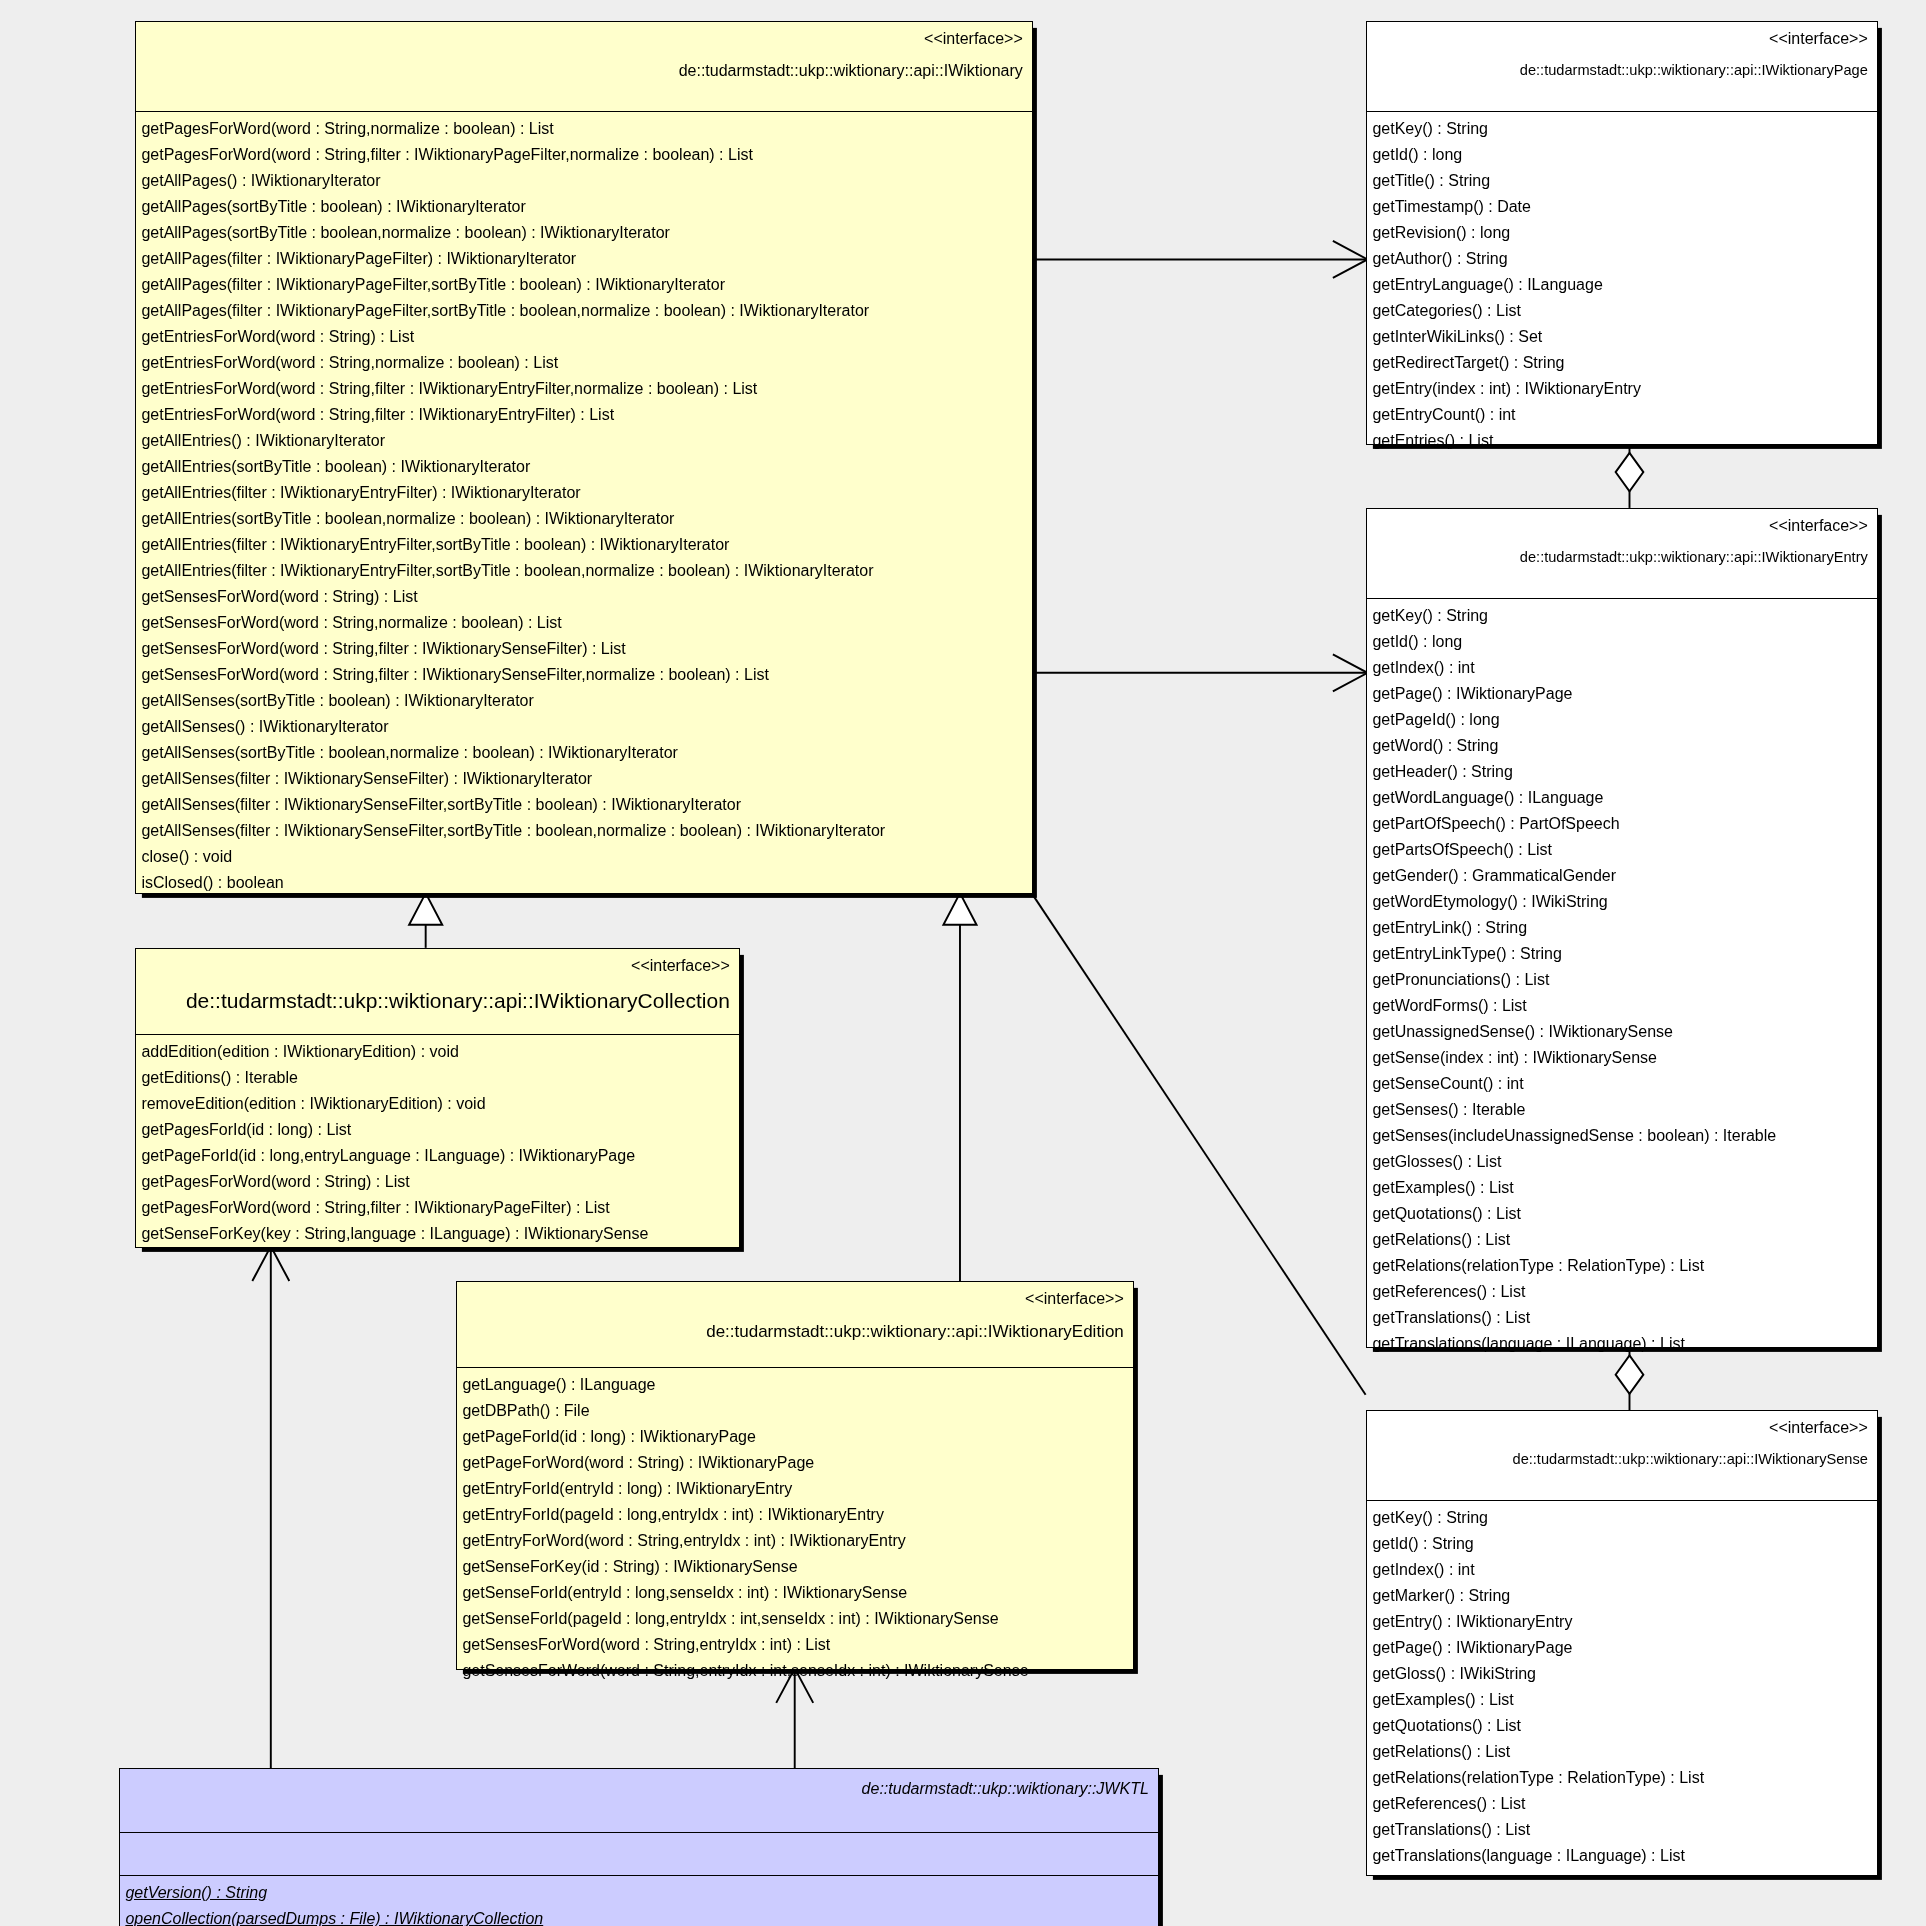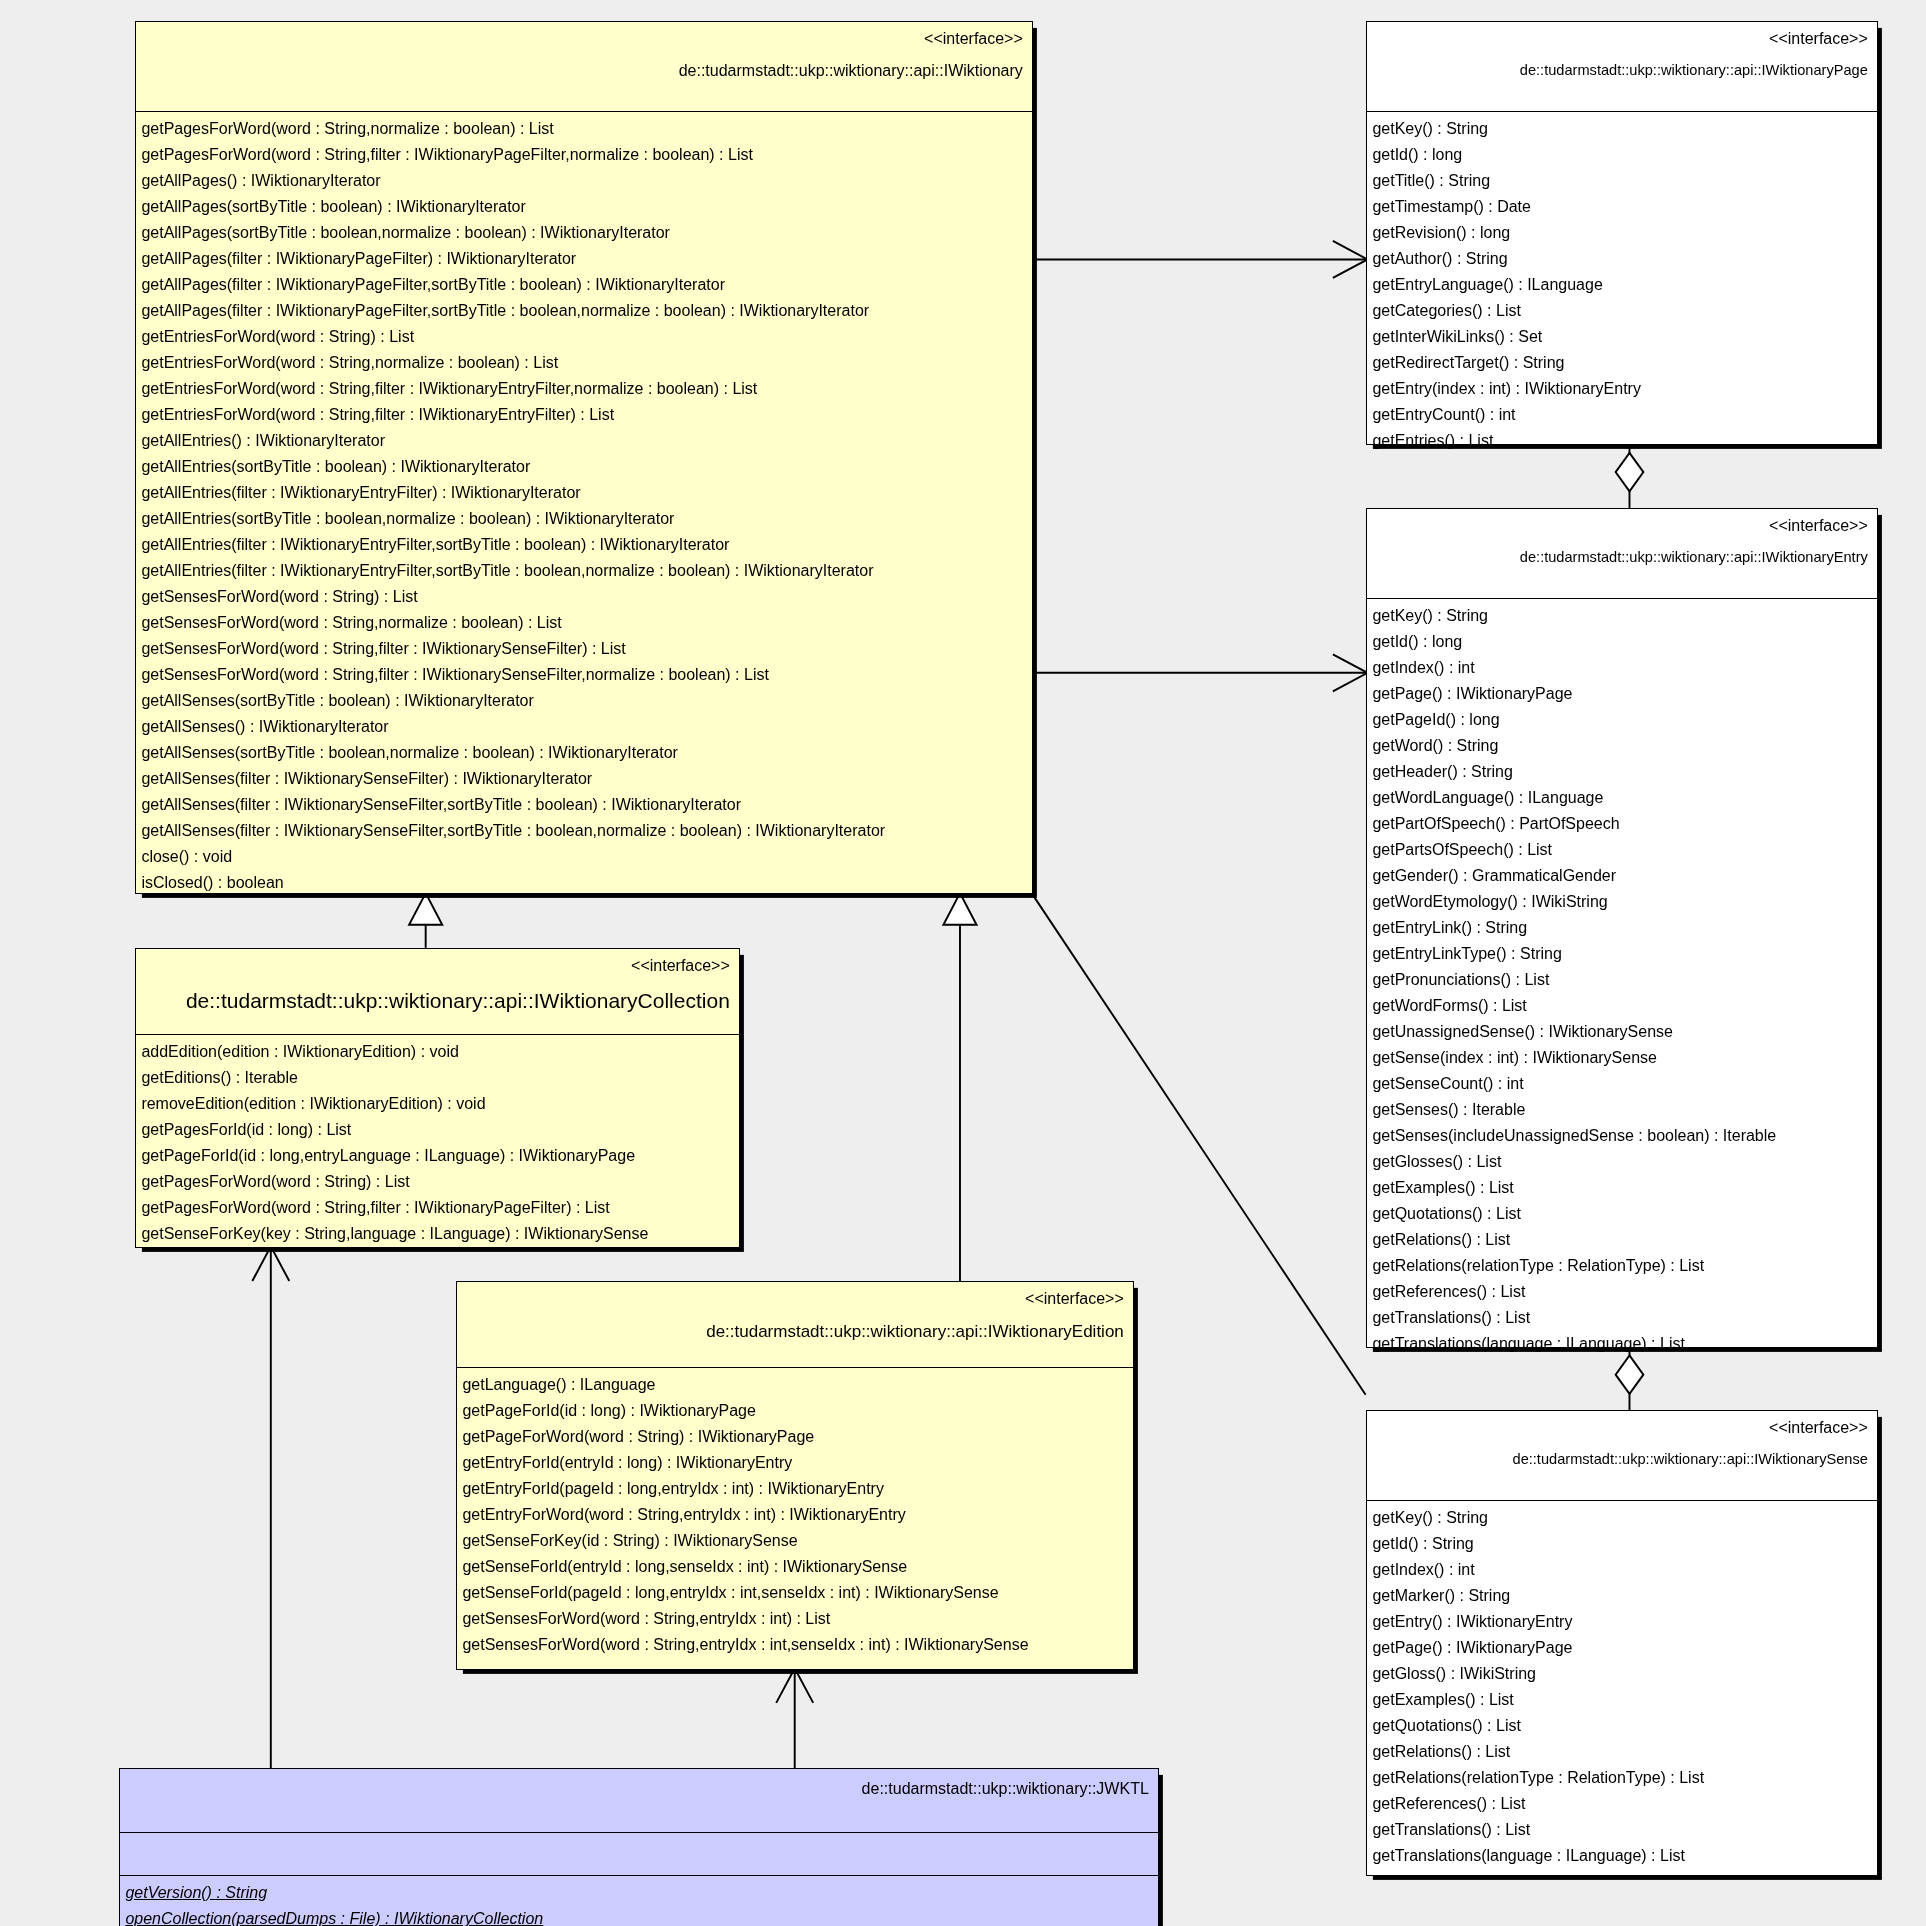--- a/index.html
+++ b/index.html
@@ -196,35 +196,36 @@
       </div>
   </div>
 
   <div class="uml-class iface" style="left:456px;top:1281px;width:678px;height:389px;">
     <div class="hdr" style="height:69px;">
       <div class="stereo">&lt;&lt;interface&gt;&gt;</div>
       <div class="cname" style="font-size:17px;">de::tudarmstadt::ukp::wiktionary::api::IWiktionaryEdition</div>
     </div>
     <div class="ops">
         <div class="op">getLanguage() : ILanguage</div>
+        <div class="op">getDBPath() : File</div>
         <div class="op">getPageForId(id : long) : IWiktionaryPage</div>
         <div class="op">getPageForWord(word : String) : IWiktionaryPage</div>
         <div class="op">getEntryForId(entryId : long) : IWiktionaryEntry</div>
         <div class="op">getEntryForId(pageId : long,entryIdx : int) : IWiktionaryEntry</div>
         <div class="op">getEntryForWord(word : String,entryIdx : int) : IWiktionaryEntry</div>
         <div class="op">getSenseForKey(id : String) : IWiktionarySense</div>
         <div class="op">getSenseForId(entryId : long,senseIdx : int) : IWiktionarySense</div>
         <div class="op">getSenseForId(pageId : long,entryIdx : int,senseIdx : int) : IWiktionarySense</div>
         <div class="op">getSensesForWord(word : String,entryIdx : int) : List</div>
         <div class="op">getSensesForWord(word : String,entryIdx : int,senseIdx : int) : IWiktionarySense</div>
       </div>
   </div>
 
   <div class="uml-class impl" style="left:119px;top:1768px;width:1040px;height:308px;">
-    <div class="hdr" style="height:44px;padding-top:10px;">
+    <div class="hdr" style="height:44px;padding-top:10px;font-style:italic;">
       <div class="cname" style="margin-top:0;">de::tudarmstadt::ukp::wiktionary::JWKTL</div>
     </div>
     <div class="attrs"></div>
     <div class="ops">
         <div class="op static">getVersion() : String</div>
         <div class="op static">openCollection(parsedDumps : File) : IWiktionaryCollection</div>
       </div>
   </div>
 
 </div>

